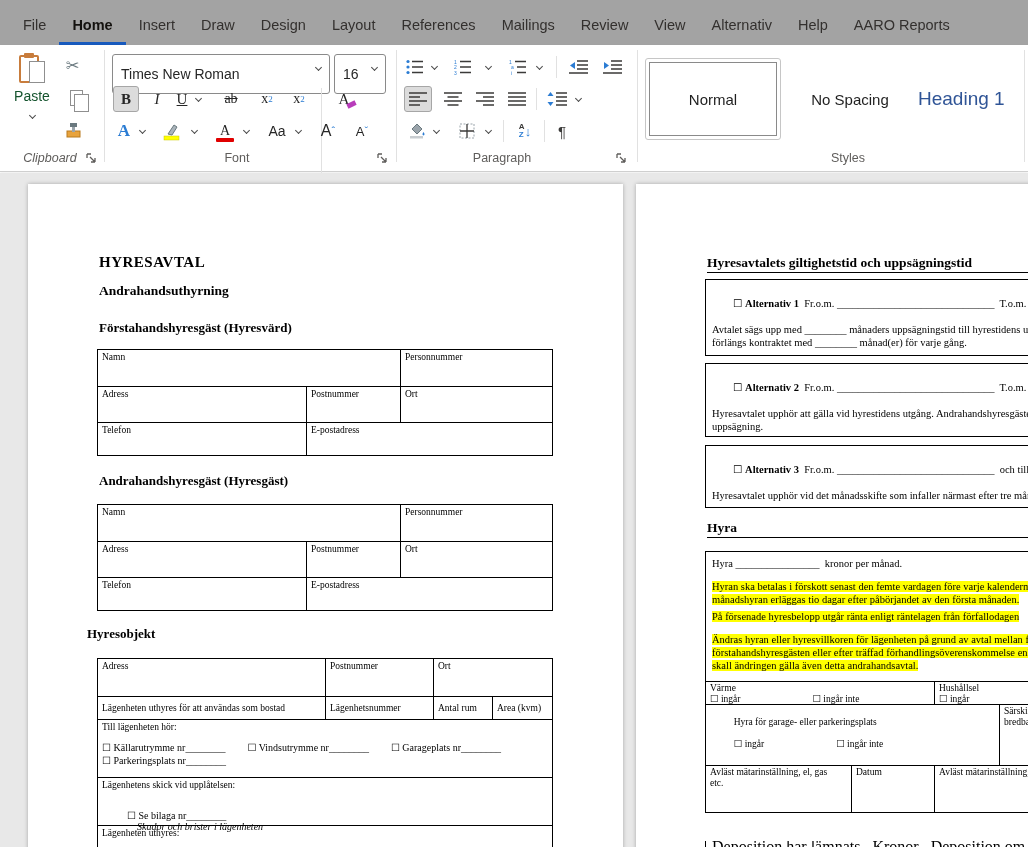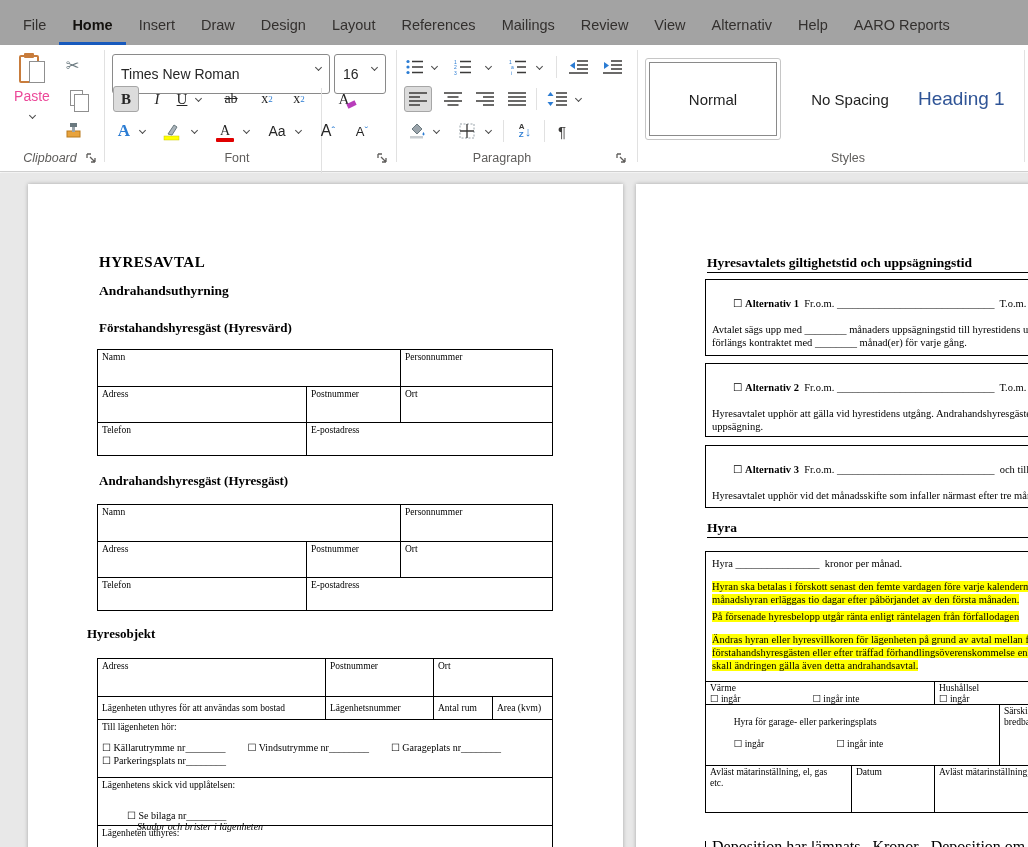--- a/index.html
+++ b/index.html
@@ -25,21 +25,21 @@
   .chev { display:inline-block; width:5px; height:5px; border-right:1.3px solid #4a4a4a;
     border-bottom:1.3px solid #4a4a4a; transform:rotate(45deg); }
   .chev.abs { position:absolute; }
 
   
   .paste-btn { position:absolute; left:8px; top:6px; width:48px; height:96px; text-align:center; }
   .clip-ic { position:relative; width:26px; height:32px; margin:2px auto 0; }
   .clip-board { position:absolute; left:0; top:2px; width:20px; height:28px; border:2px solid #c87c3c; border-radius:2px; background:#fff; }
   .clip-top { position:absolute; left:5px; top:0; width:10px; height:5px; background:#c87c3c; border-radius:1px; }
   .clip-page { position:absolute; right:0; top:8px; width:16px; height:22px; background:#fff; border:1.5px solid #8f8f8f; }
-  .paste-label { font-size:14px; color:#ec4899; margin-top:3px; }
+  .paste-label { font-size:14px; color:#14532d; margin-top:3px; }
   .paste-chev { margin:5px auto 0; }
   .cut-ic { position:absolute; left:66px; top:11px; font-size:16px; color:#6a797f; }
   .copy-ic { position:absolute; left:70px; top:45px; width:13px; height:16px; border:1.5px solid #8f8f8f; background:#fff; }
   .copy-ic::after { content:""; position:absolute; left:3px; top:3px; width:13px; height:16px; border:1.5px solid #8f8f8f; background:#fff; }
   .fp-ic { position:absolute; left:64px; top:76px; width:20px; height:20px; }
 
   
   .combo { position:absolute; top:9px; height:40px; border:1px solid #8a8a8a; border-radius:3px;
     background:#fff; font-size:14px; color:#262626; display:flex; align-items:center; padding:0 8px; }
   .combo .chev { position:absolute; right:8px; top:10px; }

